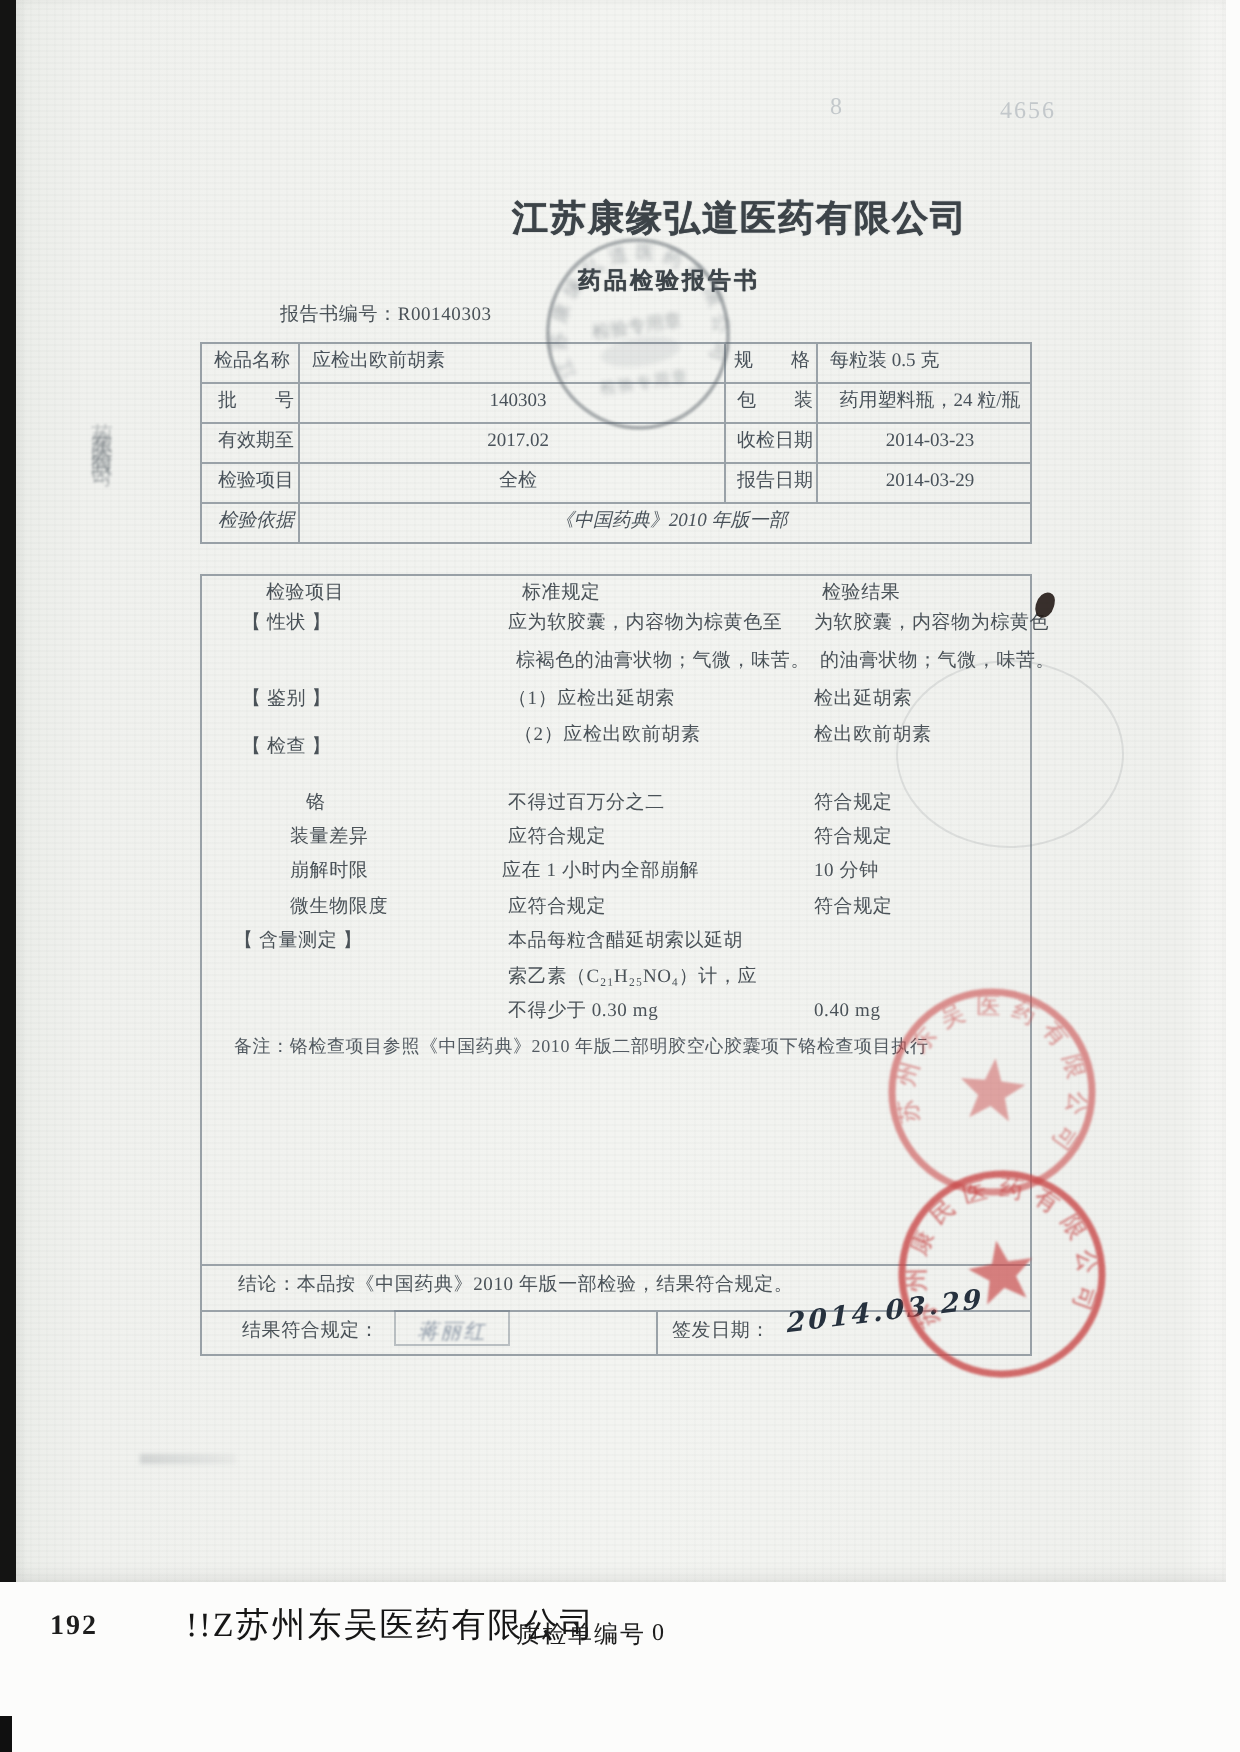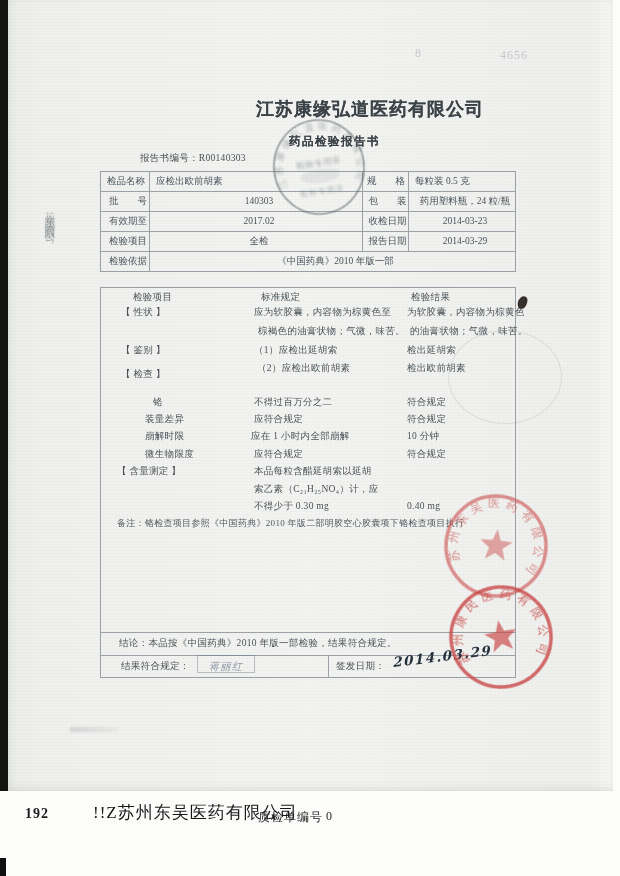--- a/index.html
+++ b/index.html
@@ -18,21 +18,21 @@
   .t{position:absolute;white-space:nowrap;color:#4a5258;font-size:9.5px;line-height:12px;letter-spacing:0.3px;}
   .faintnum{color:#c3c8cb;font-size:12px;letter-spacing:1px;}
   .title1{font-size:18px;font-weight:700;color:#3c4348;letter-spacing:1px;text-shadow:0 0 0.5px #5a6167;text-align:right;}
   .title2{font-size:11.5px;font-weight:700;color:#3c4348;letter-spacing:1.5px;text-shadow:0 0 0.5px #5a6167;text-align:center;}
   .vert{position:absolute;left:42px;top:202px;writing-mode:vertical-rl;font-size:11px;letter-spacing:2.5px;
         color:rgba(96,106,112,0.35);filter:blur(0.4px);}
   
   .infotable{position:absolute;left:100px;top:171px;width:414px;border:1px solid #98a0a6;}
   .irow{display:grid;grid-template-columns:48px 213px 46px 107px;height:19px;}
   .irow + .irow{border-top:1px solid #9aa2a8;text-align:center;}
-  .irow.basis{grid-template-columns:48px 366px;}
+  .irow.basis{grid-template-columns:48px 366px;font-style:italic;}
   .cell{border-left:1px solid #9aa2a8;padding-left:6px;line-height:19px;font-size:9.5px;
         color:#49525a;overflow:hidden;white-space:nowrap;}
   .cell:first-child{border-left:none;}
   .cell.c3{padding-left:4px;}
   
   .resframe{position:absolute;left:100px;top:287px;width:414px;height:389px;border:1px solid #98a0a6;}
   .hline{position:absolute;left:0;right:0;height:1px;background:#9aa2a8;}
   .vline{position:absolute;width:1px;background:#9aa2a8;}
   .note{font-size:9px;color:#525a61;text-align:center;}
   .sigbox{position:absolute;left:96px;top:367px;width:56px;height:16px;border:1px solid rgba(100,112,126,0.4);

